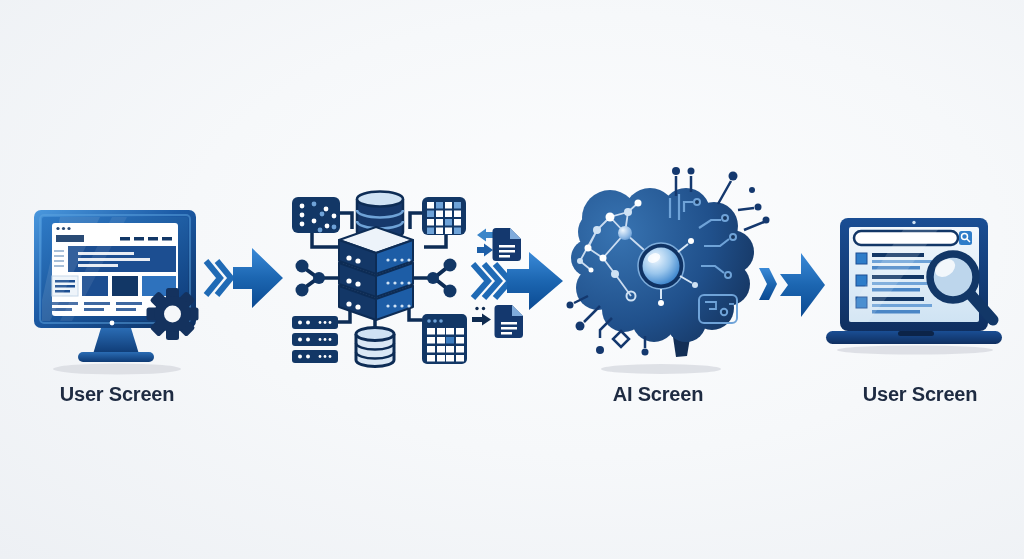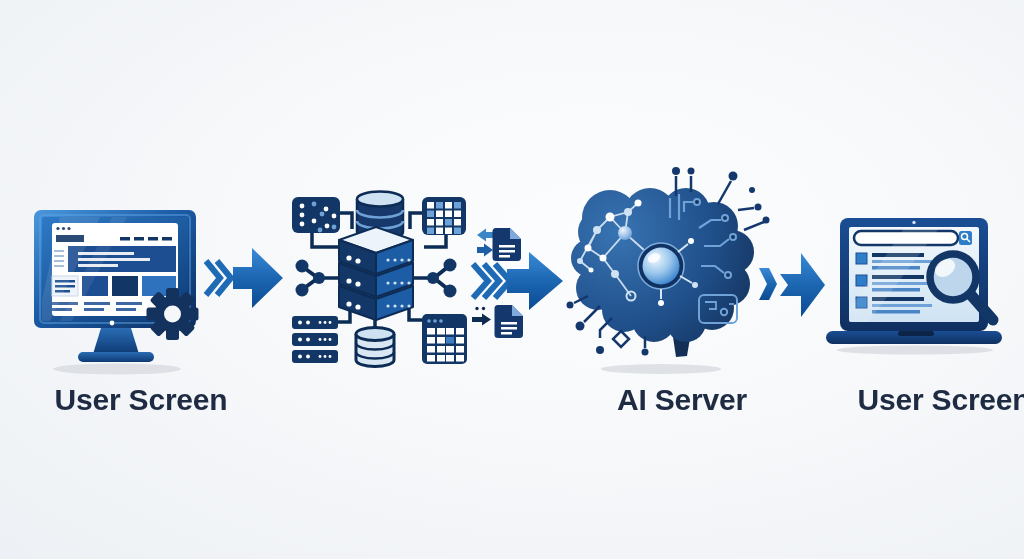--- a/index.html
+++ b/index.html
@@ -4,21 +4,21 @@
 <style>
   html,body{margin:0;padding:0;}
   body{font-family:"Liberation Sans",sans-serif;}
   .canvas{
     position:relative;width:1024px;height:559px;overflow:hidden;
     background:radial-gradient(ellipse at 58% 42%, #fcfdfe 0%, #f6f8fa 48%, #edf0f4 100%);
   }
   .canvas svg{position:absolute;left:0;top:0;}
   .node-label{
     position:absolute;top:383px;transform:translateX(-50%);
-    font-weight:700;font-size:30px;letter-spacing:-0.2px;color:#1e2b42;white-space:nowrap;margin-left:24px;
+    font-weight:700;font-size:20px;letter-spacing:-0.2px;color:#1e2b42;white-space:nowrap;
   }
   
   .nv{fill:#14386e;} .dk{fill:#123766;} .br{fill:#2e7dc9;}
   .lt{fill:#6fa3d8;} .pl{fill:#cfe2f4;} .wt{fill:#ffffff;}
   .ol{stroke:#0d2c55;}
   .conn{stroke:#0d2c55;stroke-width:3.5;fill:none;}
   .shadow{fill:#d9dce2;opacity:.85;}
   .chev{stroke:#1f6ab5;stroke-width:6;fill:none;}
   .netline{stroke:#dce9f8;stroke-width:1.8;fill:none;opacity:.9;}
   .cir{stroke:#6fa3d8;stroke-width:2.2;fill:none;}
@@ -451,15 +451,15 @@
       <path d="M971,295 L993,320" stroke="#123767" stroke-width="11" stroke-linecap="round"></path>
       <circle cx="953" cy="277" r="23" fill="#bdd6ec" stroke="#123767" stroke-width="7.5"></circle>
       <ellipse cx="945" cy="268" rx="11" ry="8" fill="#ffffff" opacity=".8" transform="rotate(-35 945 268)"></ellipse>
     </g>
     <rect x="826" y="331" width="176" height="13" rx="6.5" fill="url(#lapFrame)"></rect>
     <rect x="898" y="331" width="36" height="5" rx="2.5" fill="#0c2448"></rect>
   </g>
 </svg>
 
   <div class="node-label" style="left:117px">User Screen</div>
-  <div class="node-label" style="left:658px">AI Server</div>
+  <div class="node-label" style="left:658px">AI Screen</div>
   <div class="node-label" style="left:920px">User Screen</div>
 </div>
 
 </body></html>

